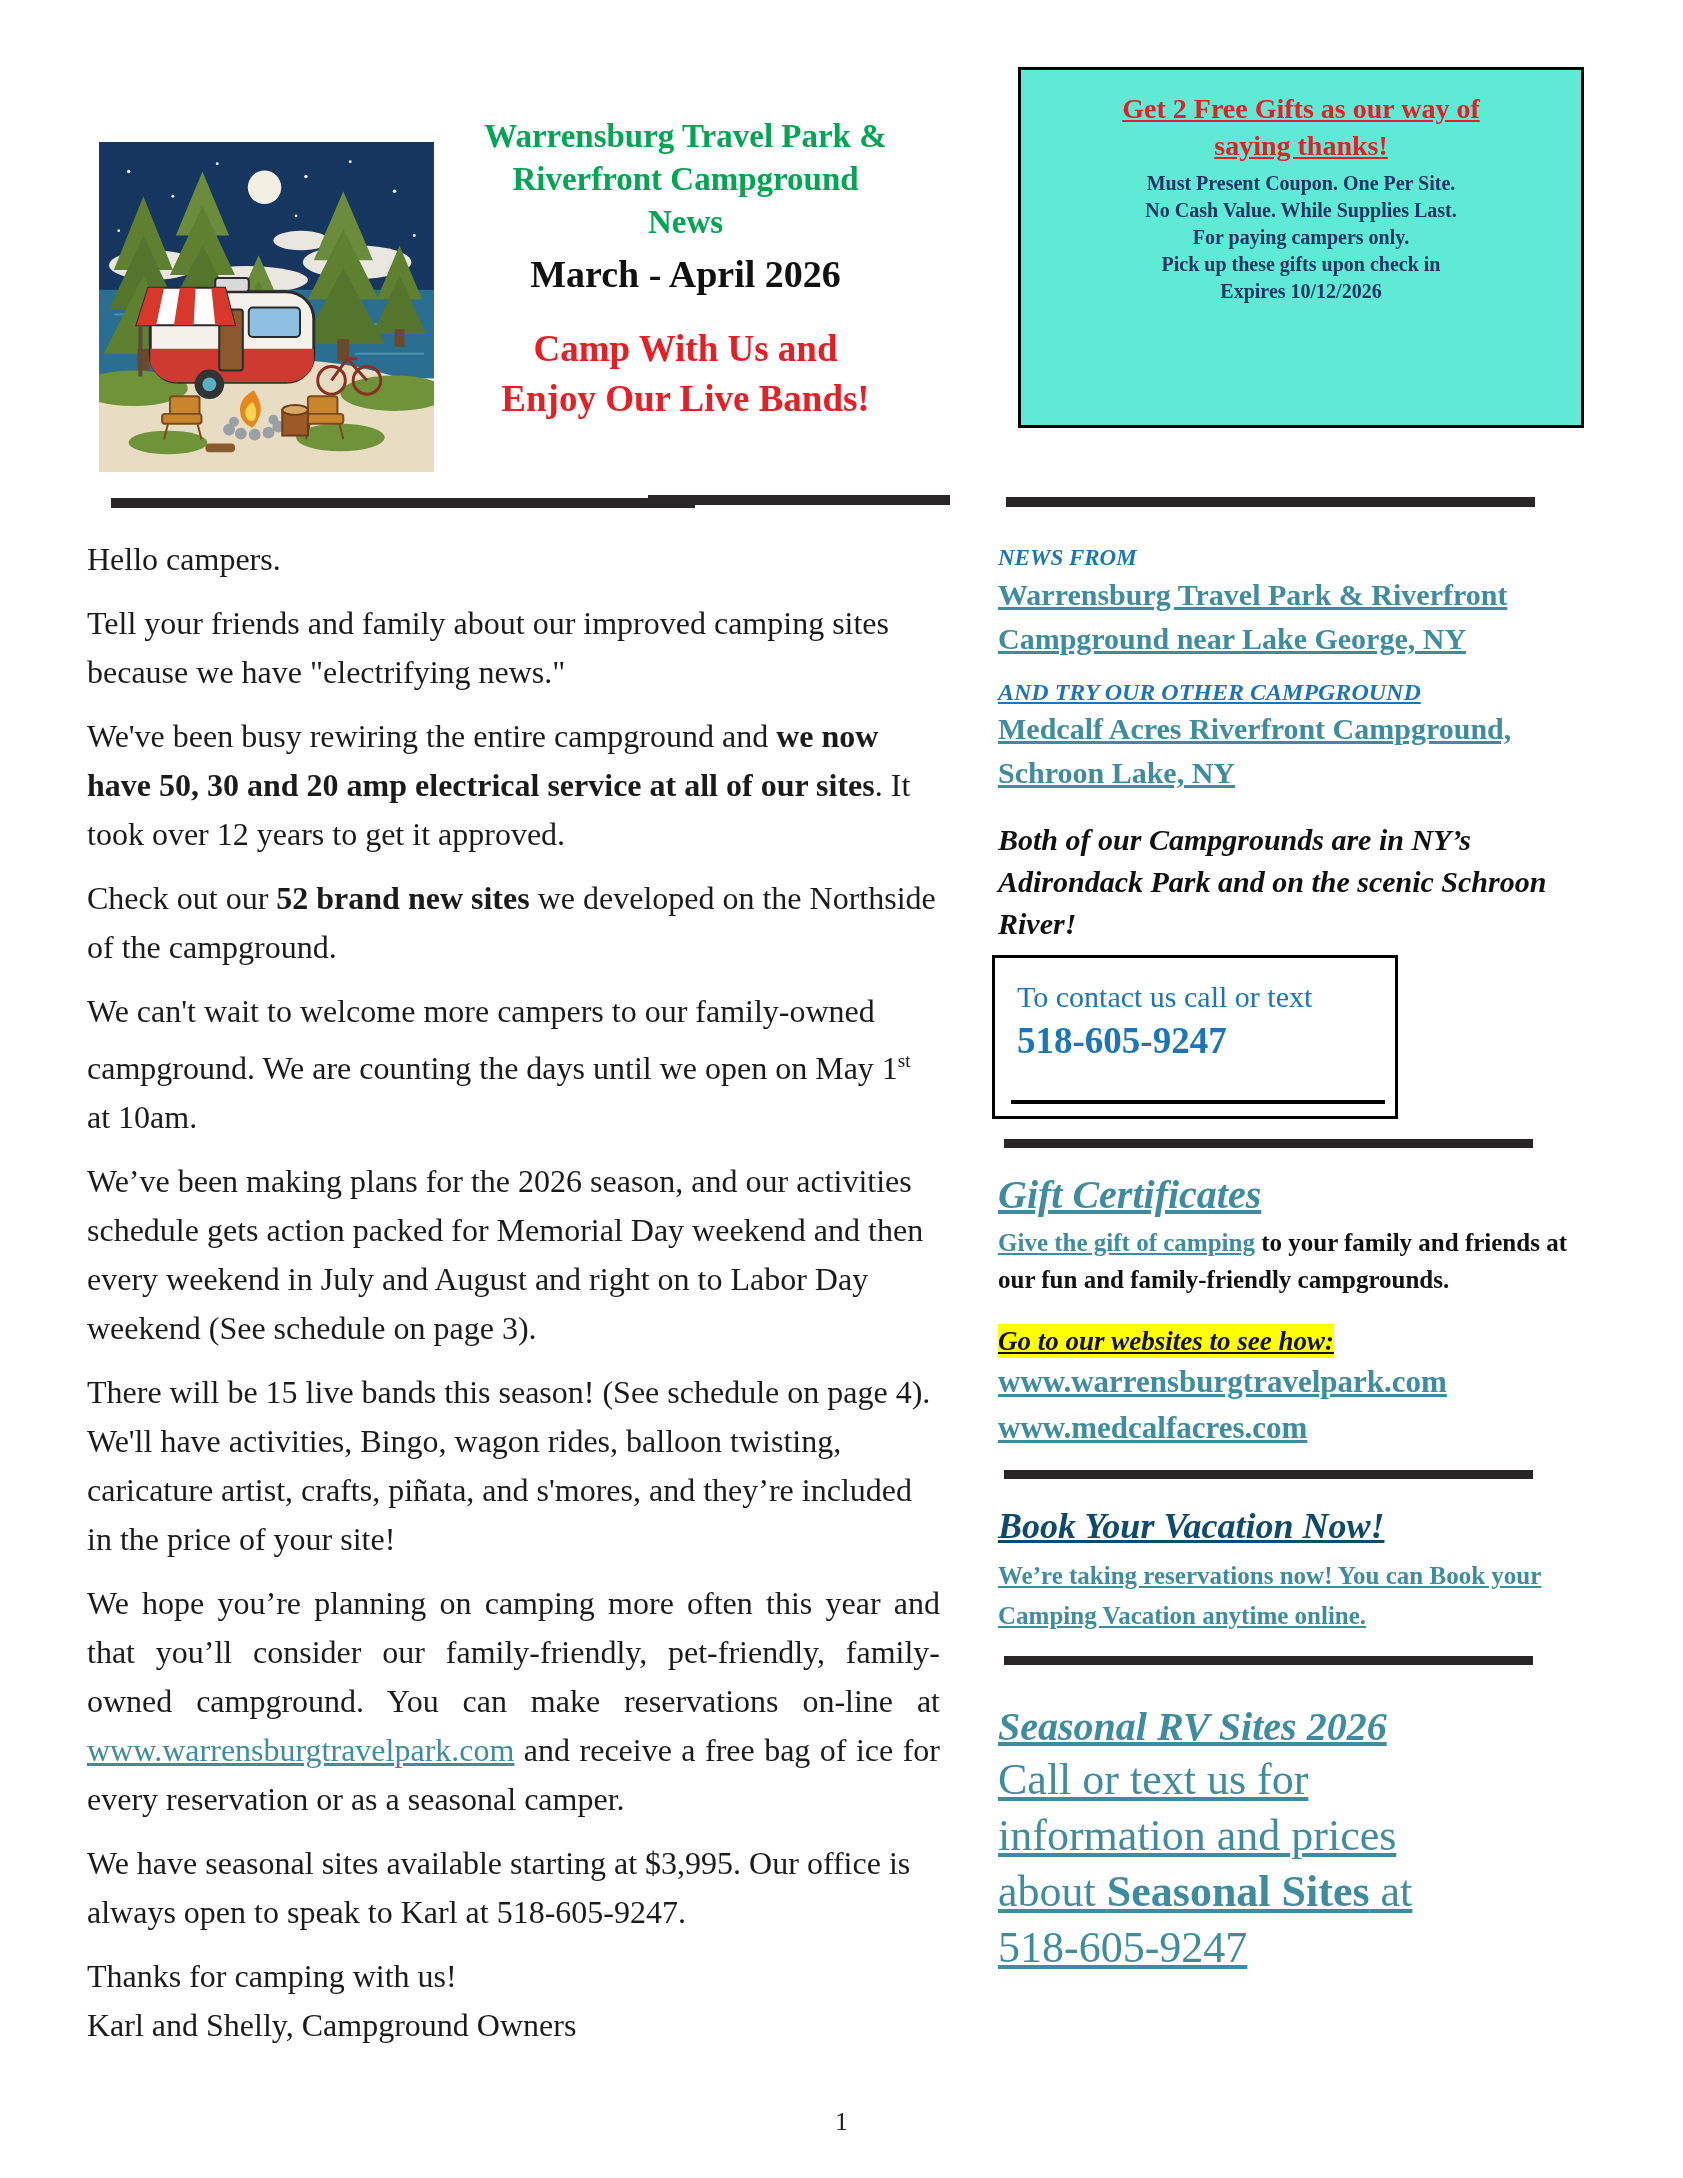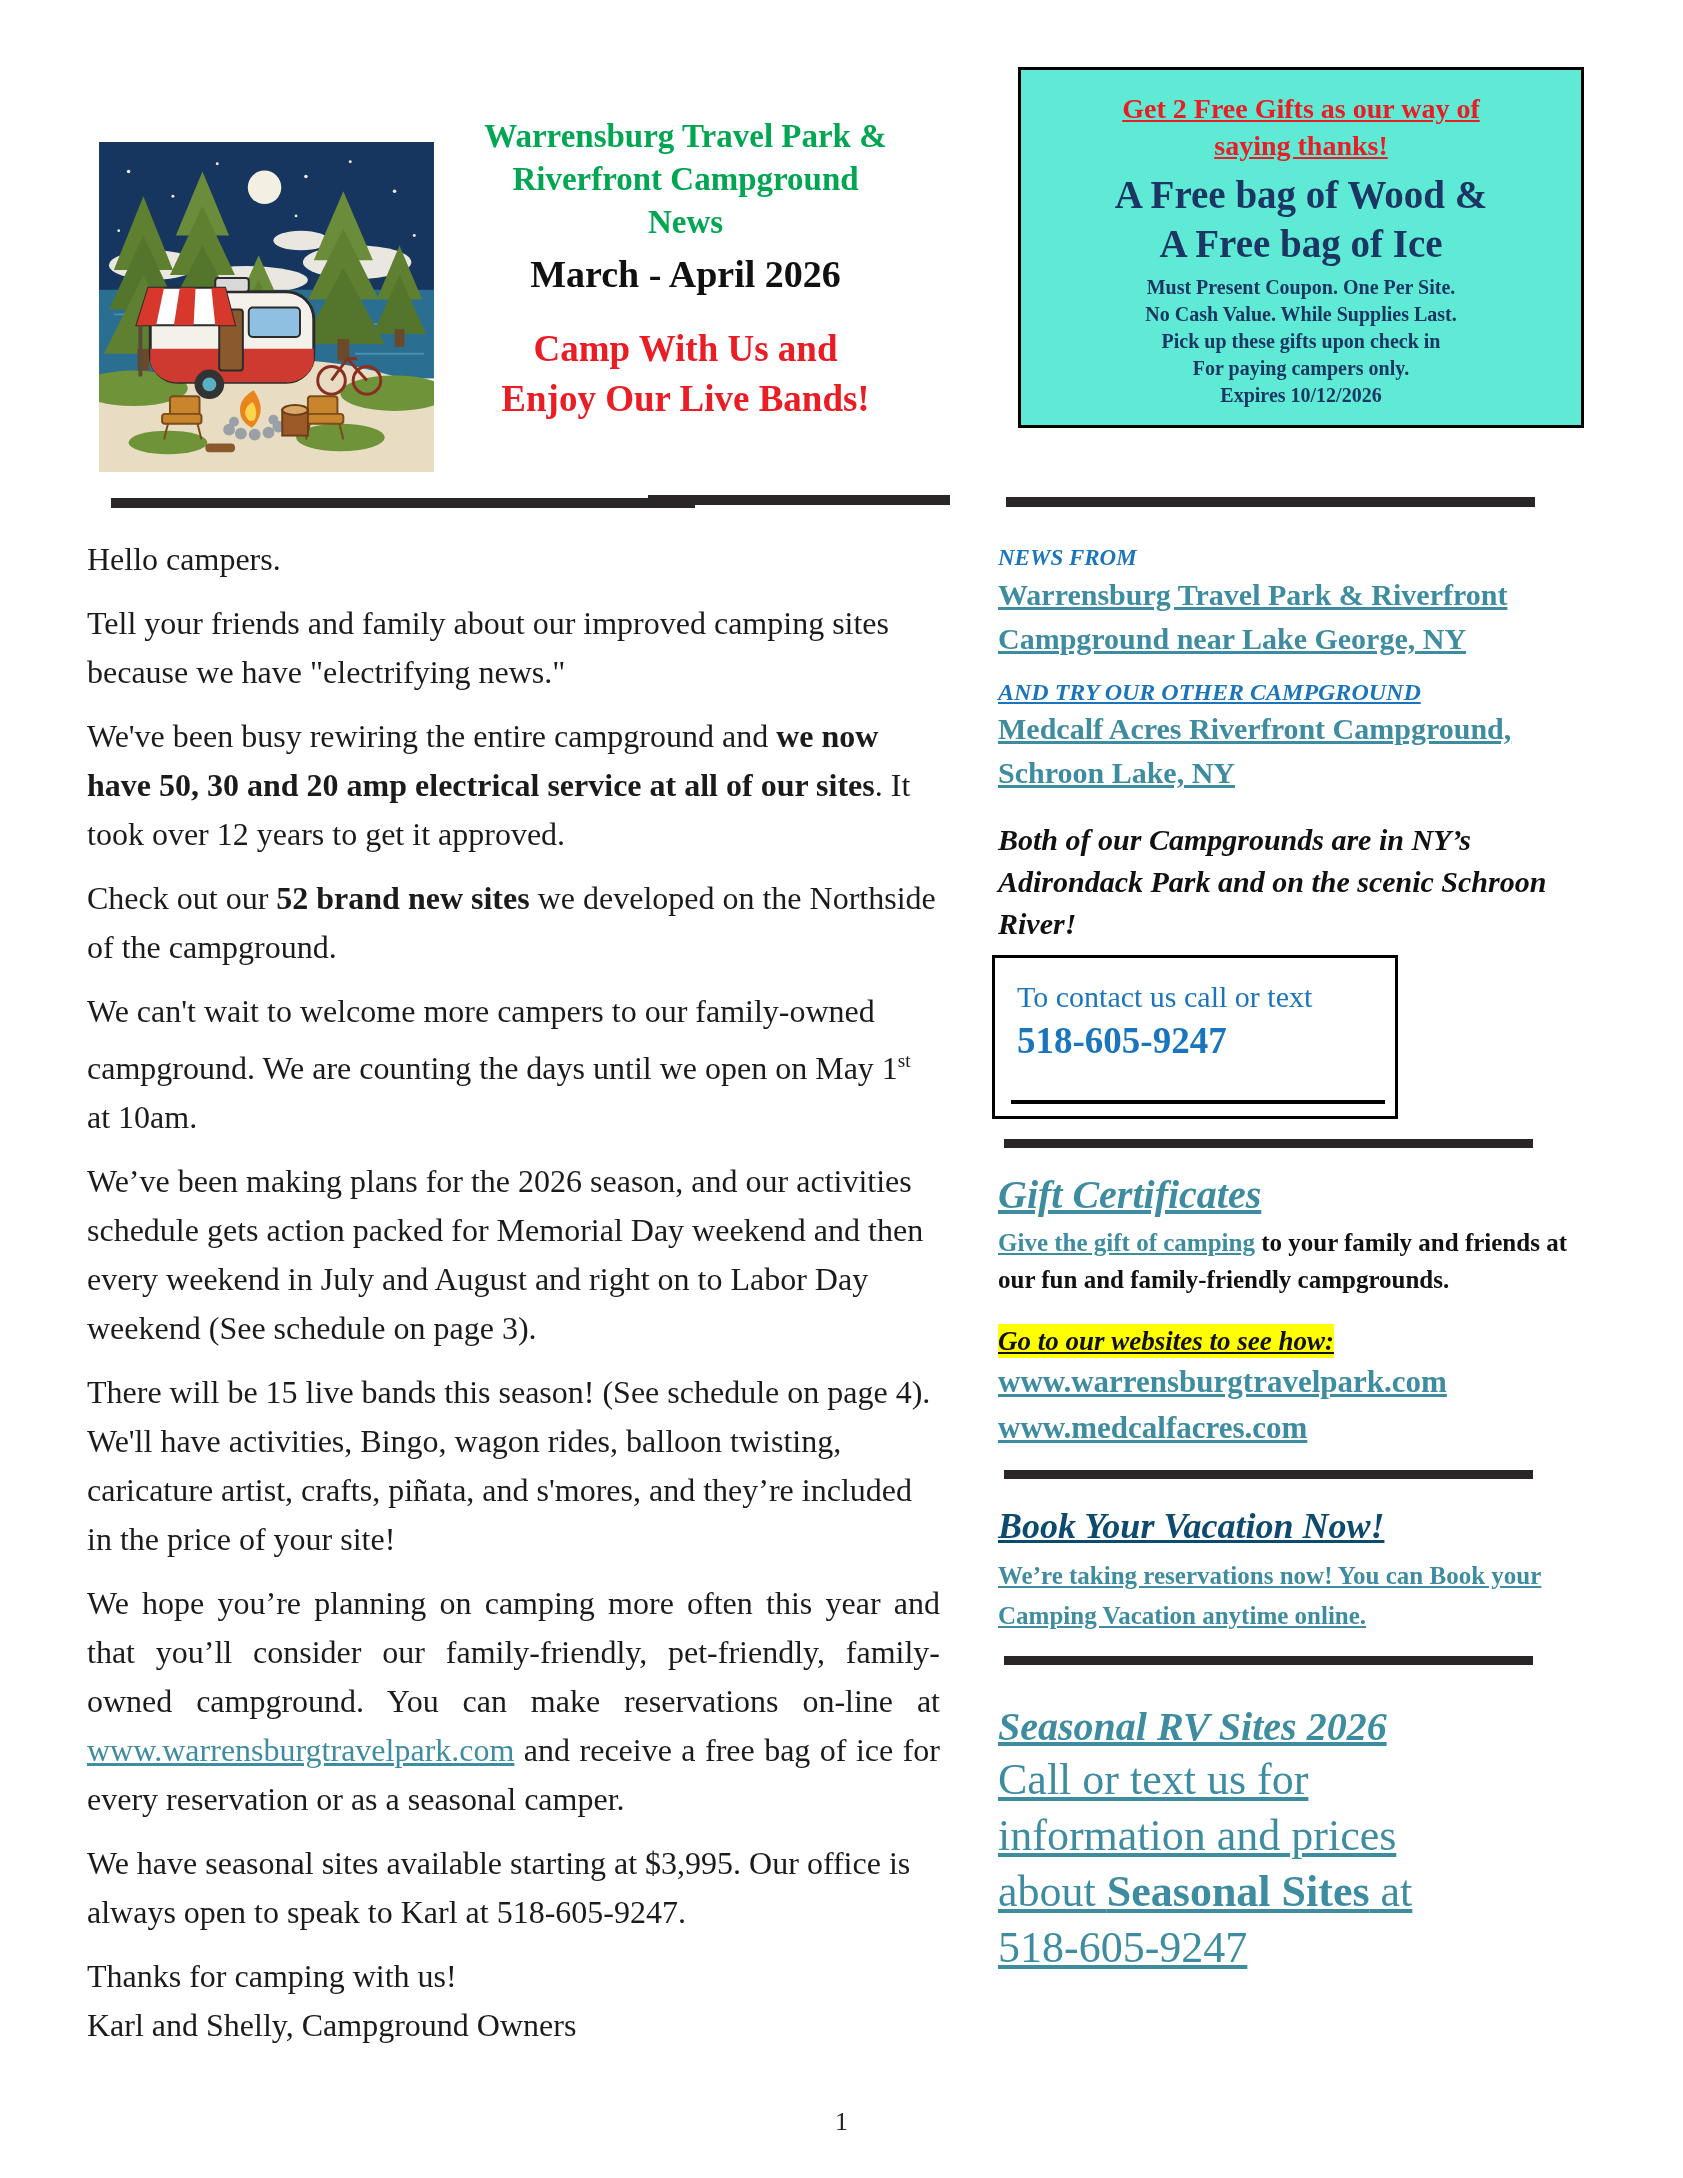--- a/index.html
+++ b/index.html
@@ -198,29 +198,25 @@
       <span>Camp With Us and</span><br>
       <span>Enjoy Our Live Bands!</span>
     </div>
   </div>
 
   <div class="coupon">
     <div class="coupon-head">
       <span>Get 2 Free Gifts as our way of</span><br>
       <span>saying thanks!</span>
     </div>
-    <div class="coupon-gift">
-      <span>A Free bag of Wood &amp;</span><br>
-      <span>A Free bag of Ice</span>
-    </div>
     <div class="coupon-terms">
       <div>Must Present Coupon. One Per Site.</div>
       <div>No Cash Value. While Supplies Last.</div>
+      <div>For paying campers only.</div>
       <div>Pick up these gifts upon check in</div>
-      <div>For paying campers only.</div>
       <div>Expires 10/12/2026</div>
     </div>
   </div>
 
   <div class="bar" style="left:111px;top:498px;width:584px;height:10px;"></div>
   <div class="bar" style="left:648px;top:495px;width:302px;height:10px;"></div>
   <div class="bar" style="left:1006px;top:497px;width:529px;height:10px;"></div>
 
   <div class="main-col">
     <p>Hello campers.</p>

